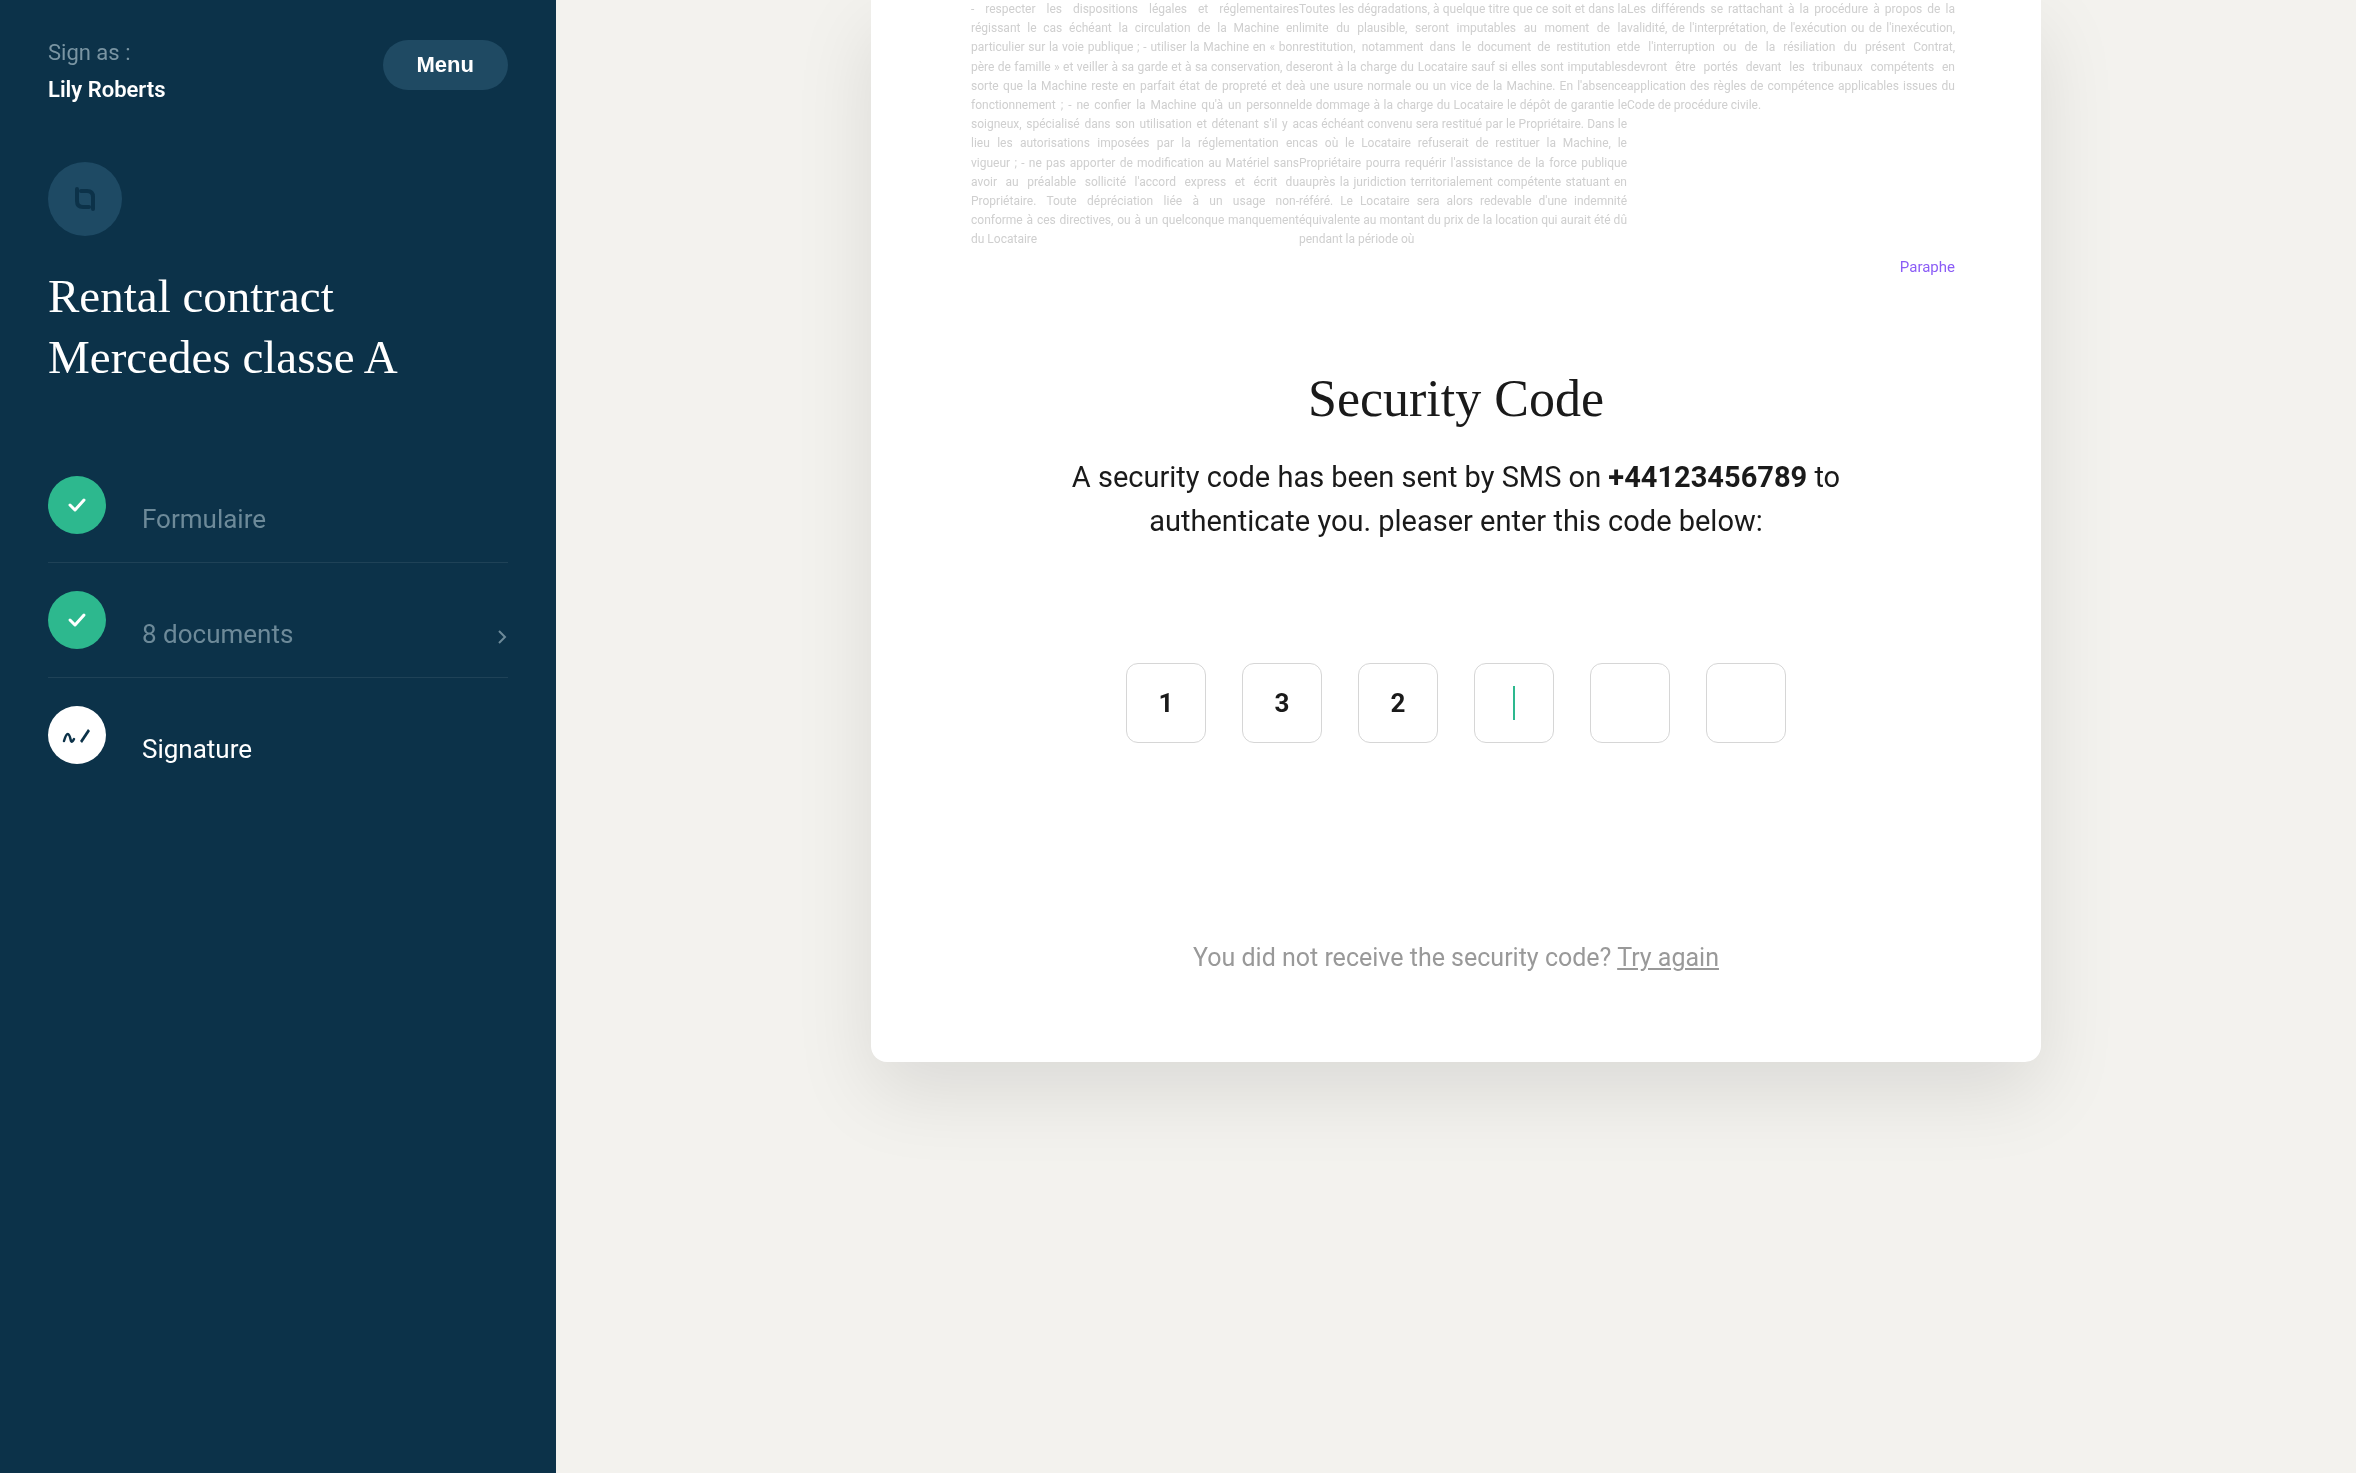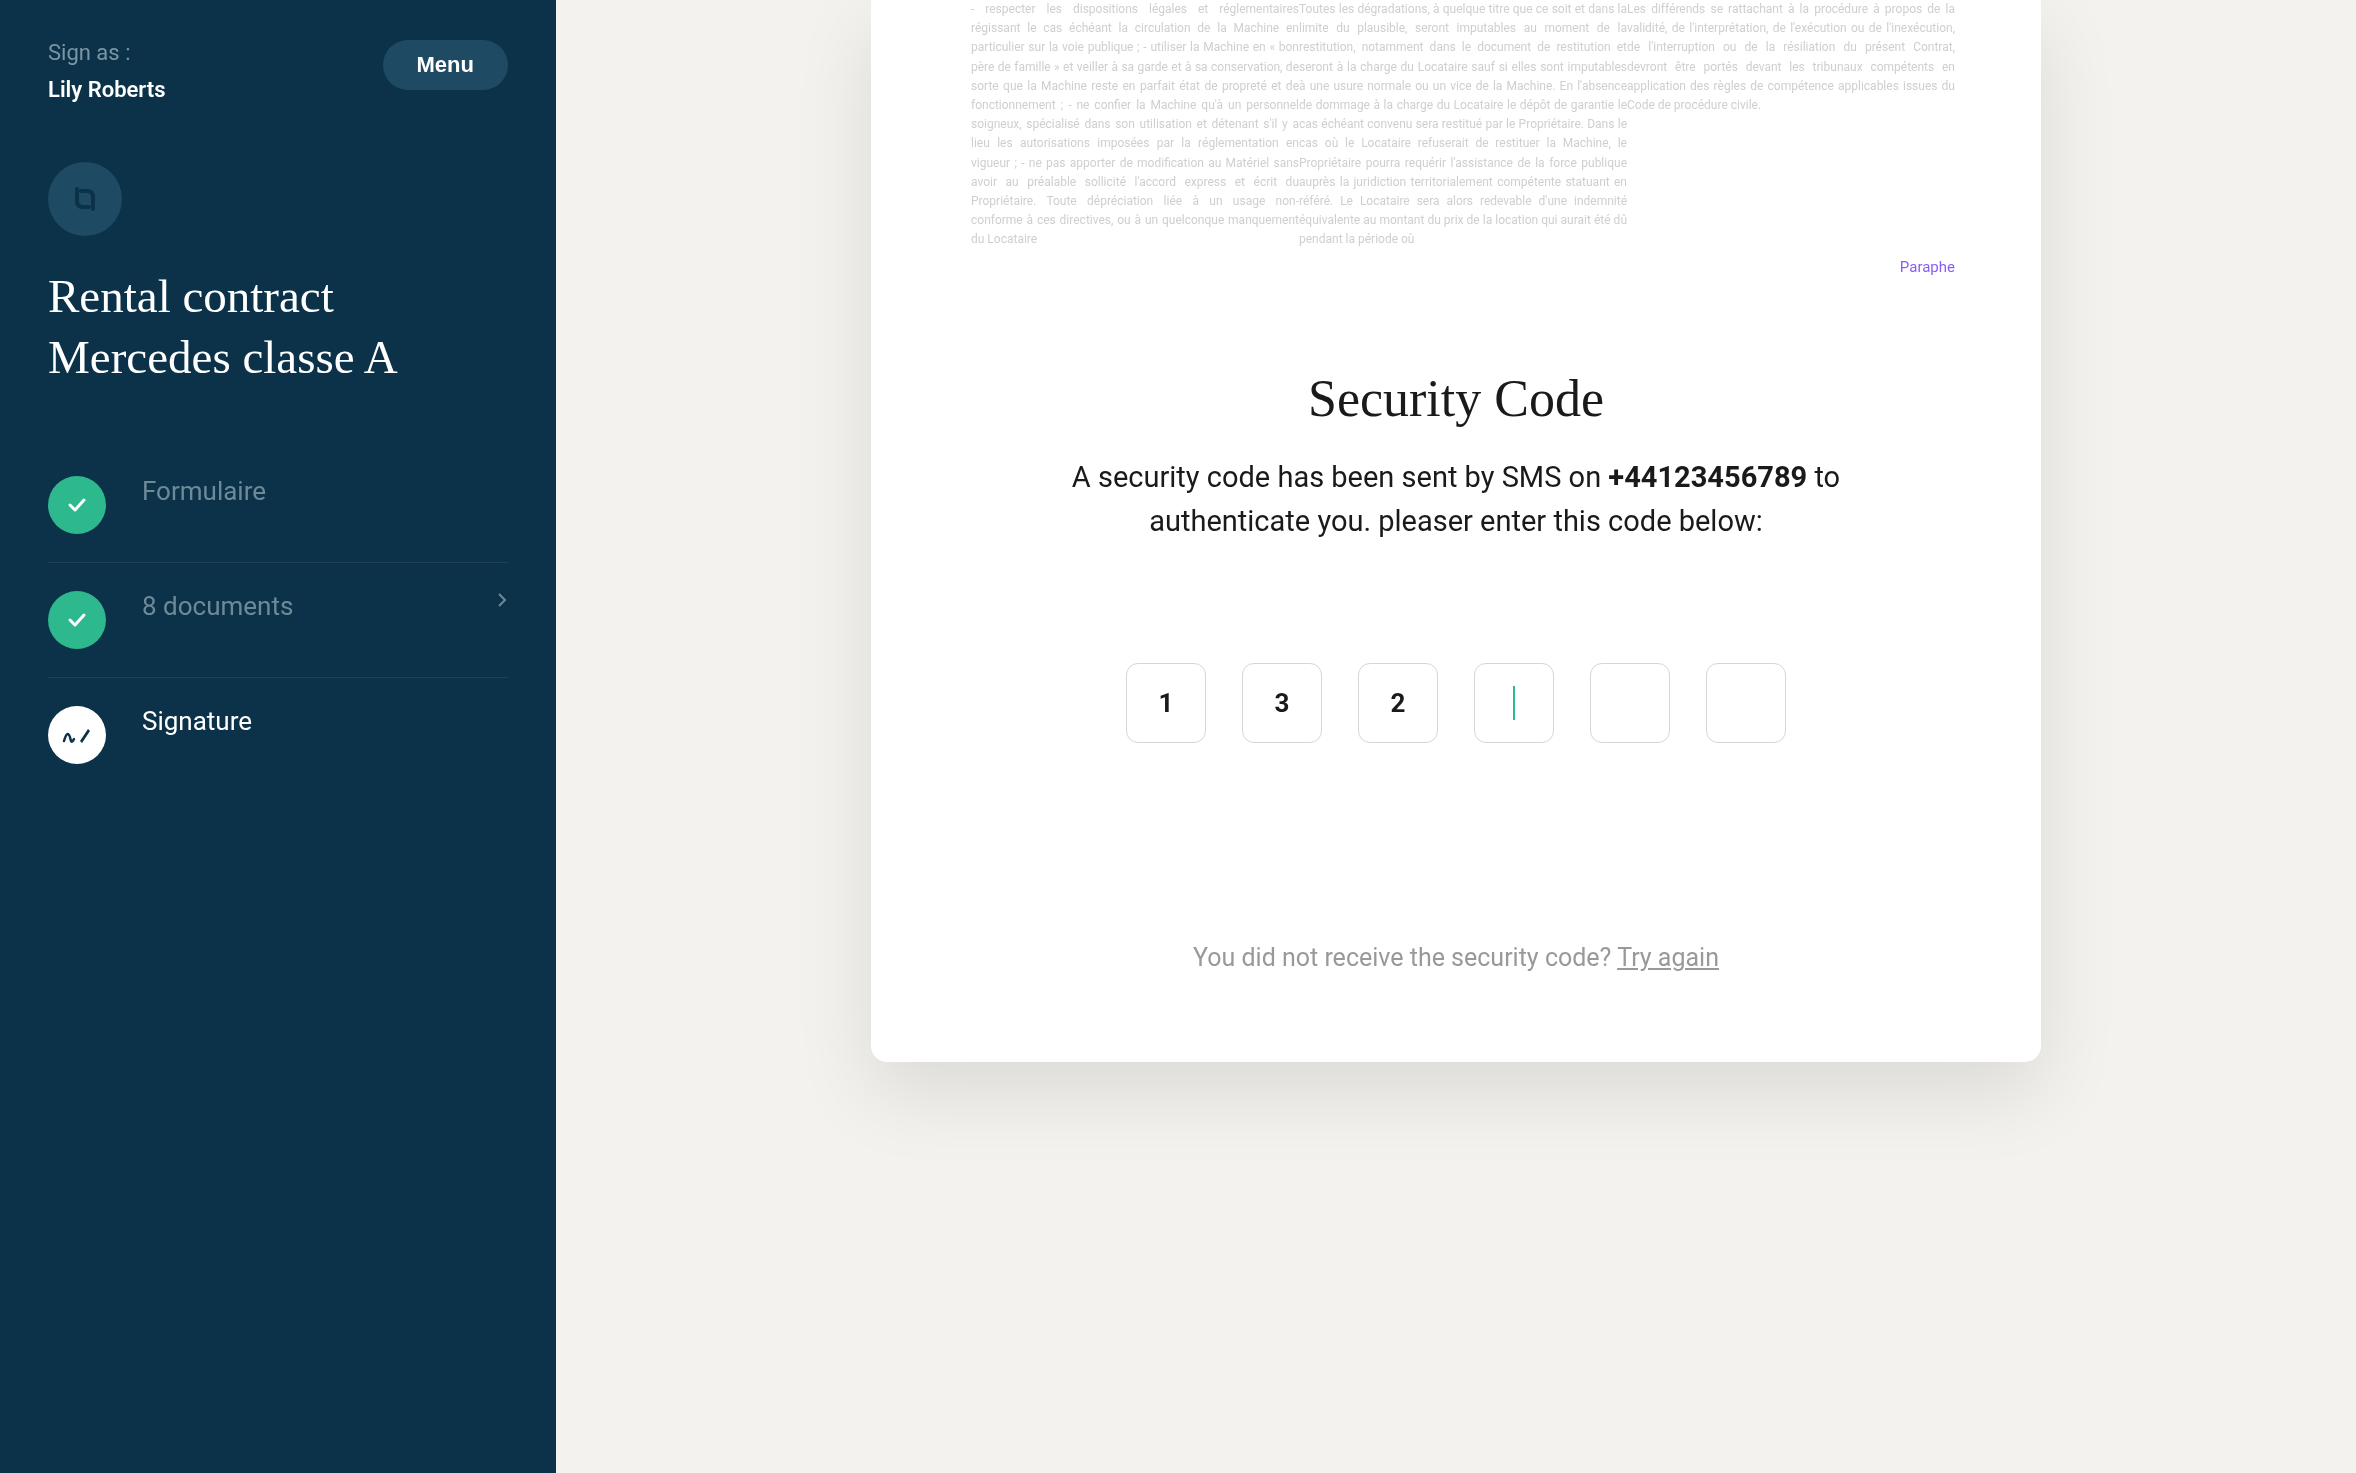--- a/index.html
+++ b/index.html
@@ -72,21 +72,21 @@
       margin-top: 30px;
       line-height: 1.3;
     }
     
     .steps {
       margin-top: 60px;
     }
     
     .step {
       display: flex;
-      align-items: flex-start;
+      align-items: flex-end;
       padding: 28px 0;
       border-bottom: 1px solid rgba(255,255,255,0.08);
     }
     
     .step:last-child {
       border-bottom: none;
     }
     
     .step-icon {
       width: 58px;

